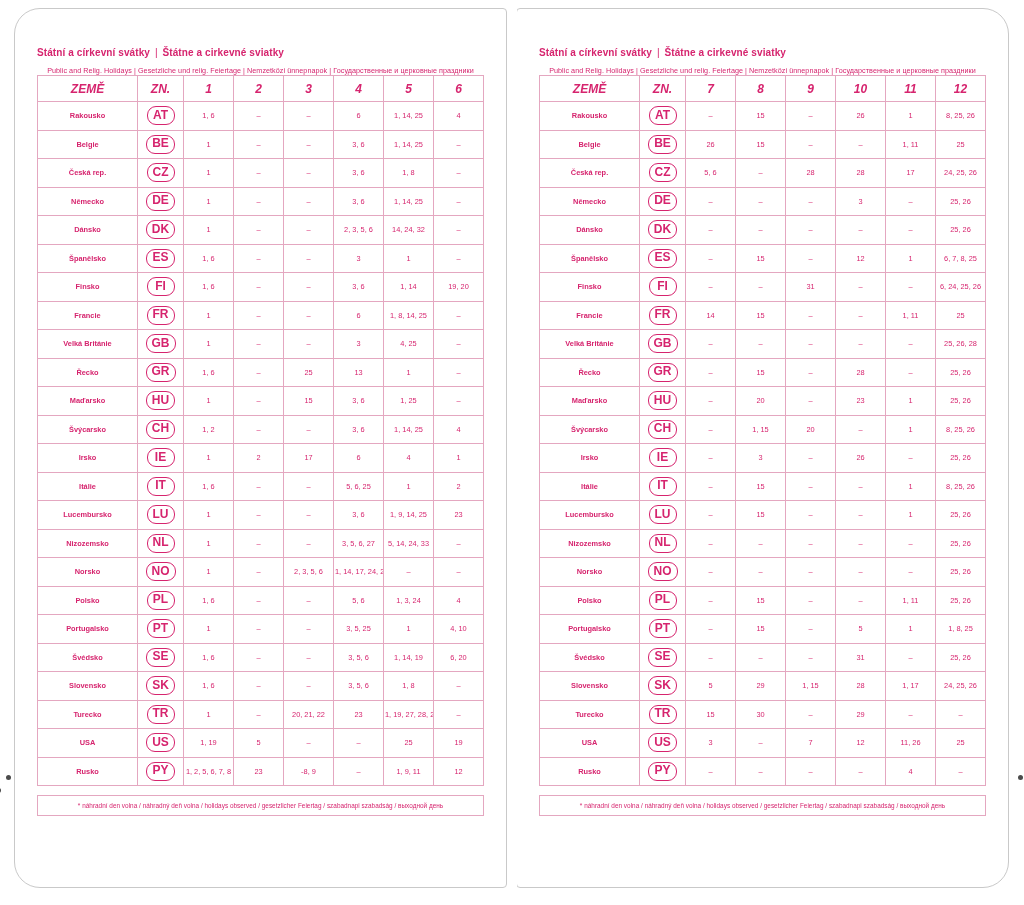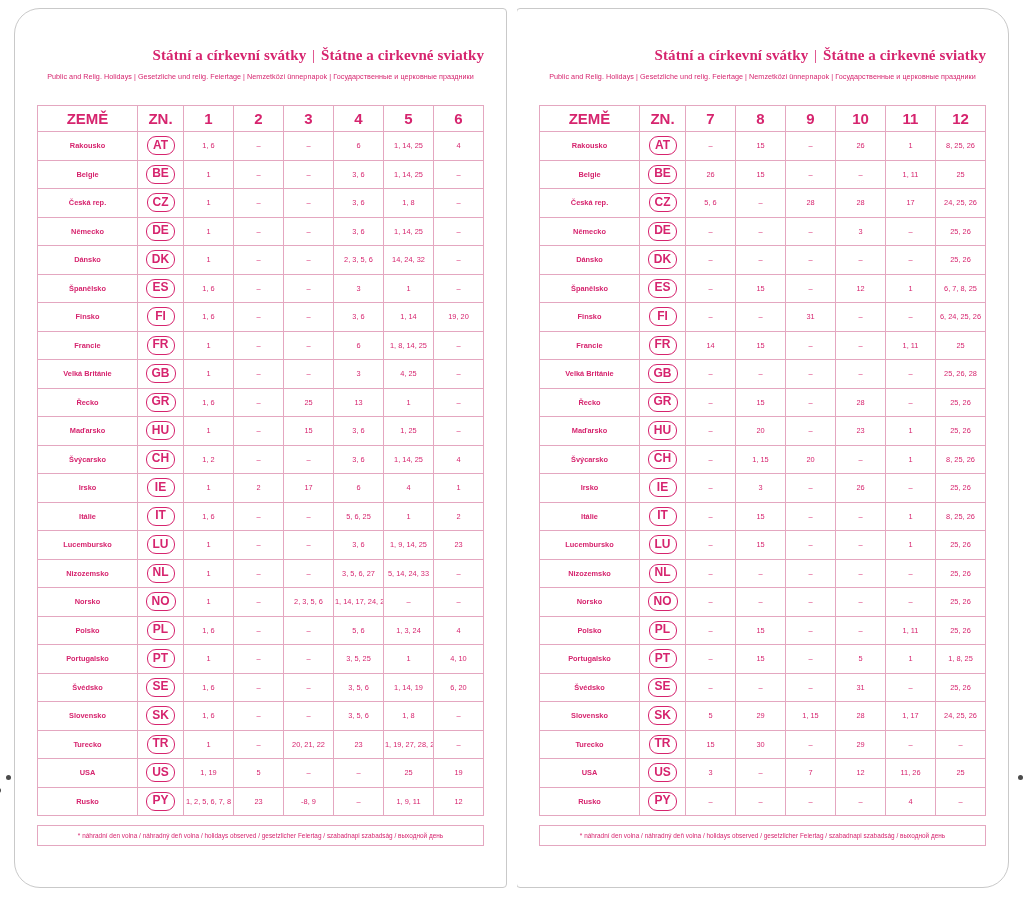--- a/index.html
+++ b/index.html
@@ -28,61 +28,61 @@
     border-radius: 26px 4px 4px 26px;
   }
   .page-right {
     left: 516px;
     border-radius: 4px 26px 26px 4px;
   }
   .page-inner {
     padding: 30px 22px 10px 22px;
   }
   .title {
-    text-align: right;
+    text-align: left;
     color: #d6246e;
-    font-size: 15px;
+    font-size: 10px;
     font-weight: bold;
     letter-spacing: 0.1px;
     margin: 8px 0 0 0;
-    font-family: Liberation Serif, serif;
   }
   .title .sep {
     color: #d6246e;
     font-weight: normal;
     padding: 0 2px;
   }
   .subtitle {
     text-align: center;
     color: #d6246e;
     font-size: 7.2px;
     margin-top: 8px;
-    margin-bottom: 24px;
+    margin-bottom: 0;
     letter-spacing: 0.05px;
   }
   table.hol {
     border-collapse: collapse;
     width: 100%;
     table-layout: fixed;
   }
   table.hol th, table.hol td {
     border: 1px solid #e4a7c0;
     height: 28.5px;
     text-align: center;
     vertical-align: middle;
     color: #d6246e;
     font-size: 7.4px;
     padding: 0 1px;
     white-space: nowrap;
     overflow: hidden;
   }
   table.hol th {
-    font-size: 15px;
+    font-size: 12px;
     font-weight: bold;
     height: 26px;
+    font-style: italic;
   }
   th.col-country, td.col-country {
     width: 100px;
     text-align: left;
     padding-left: 8px;
     font-size: 11.2px;
     font-weight: bold;
   }
   th.col-country { font-size: 9.4px; }
   th.col-zn, td.col-zn {

